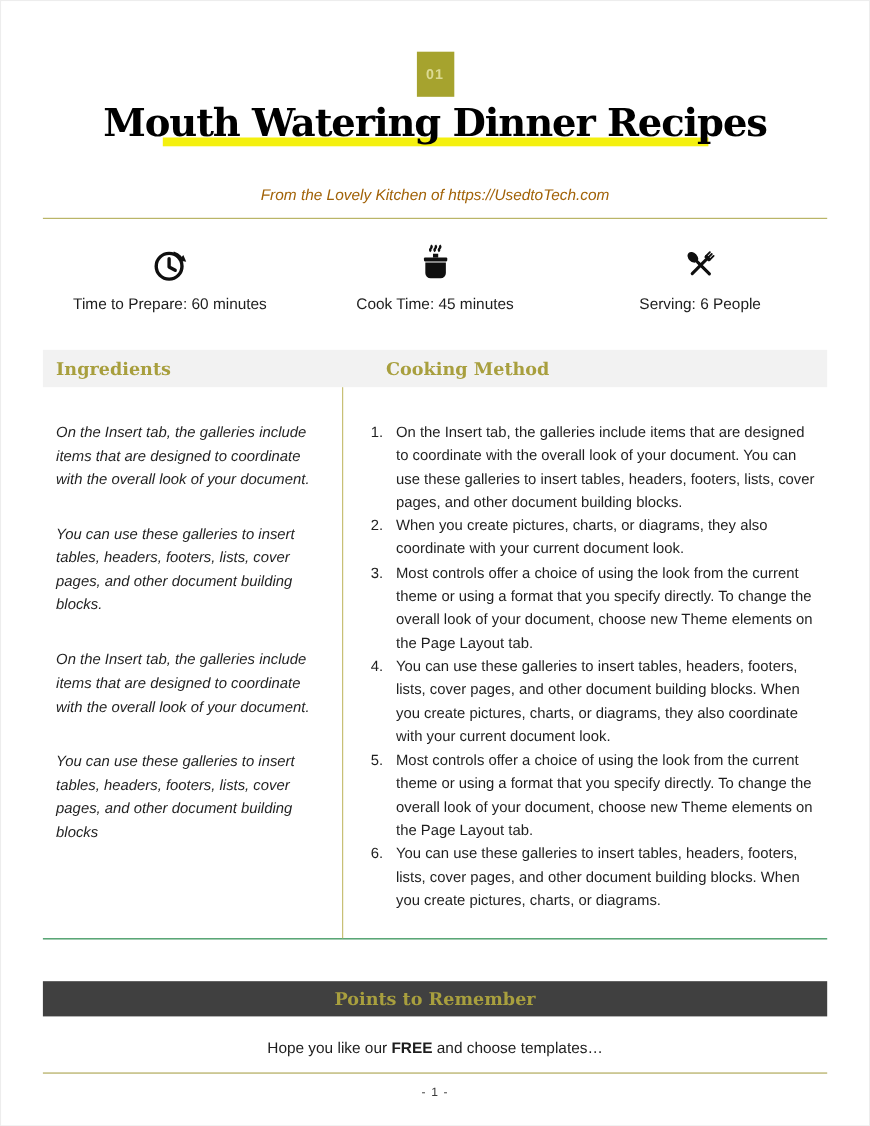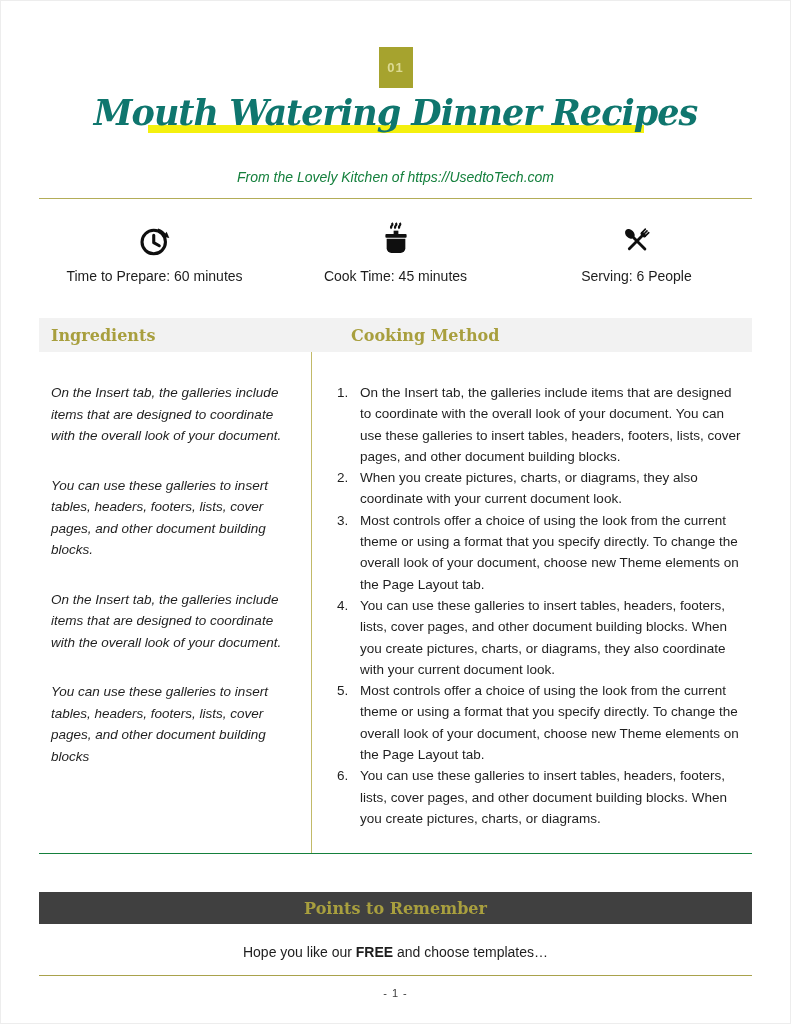--- a/index.html
+++ b/index.html
@@ -4,24 +4,24 @@
 <style>
   html,body{margin:0;padding:0;background:#ffffff;}
   body{width:791px;height:1024px;overflow:hidden;font-family:"Liberation Sans",sans-serif;color:#202124;}
   .page{position:relative;width:791px;height:1024px;box-sizing:border-box;background:#ffffff;
         border:1px solid #ededed;padding:0 38px;}
   
   .badge{width:34px;height:41px;margin:46px auto 0;background:#a6a32e;color:#dcda93;
          font-size:13px;font-weight:bold;display:flex;align-items:center;justify-content:center;
          letter-spacing:1px;}
   .title{position:relative;z-index:2;margin:4px 0 0;text-align:center;
-         font-family:"DejaVu Serif",serif;font-style:italic;font-weight:bold;
-         font-size:35px;line-height:42px;color:#0f766e;letter-spacing:-1px;}
+         font-family:"DejaVu Serif",serif;font-weight:bold;
+         font-size:35px;line-height:42px;color:#000000;letter-spacing:-1px;}
   .title-underline{position:relative;z-index:1;width:496px;height:8px;background:#f4f00f;margin:-9px auto 0;}
-  .subtitle{margin-top:36px;text-align:center;font-style:italic;font-size:14px;color:#15803d;}
+  .subtitle{margin-top:36px;text-align:center;font-style:italic;font-size:14px;color:#a16207;}
   .rule{height:1px;background:#b3ad58;border:0;margin:0;}
   .rule-top{margin-top:13px;}
   
   .meta-row{display:flex;margin-top:22px;gap:10px;}
   .meta-item{flex:1;display:flex;flex-direction:column;align-items:center;}
   .meta-icon{height:38px;display:flex;align-items:flex-end;justify-content:center;}
   .meta-label{margin-top:9px;font-size:14px;color:#1d1d1d;}
   
   .cols-header{margin-top:34px;height:34px;background:#f2f2f2;display:flex;align-items:center;gap:14px;}
   .col-h{font-family:"DejaVu Serif",serif;font-weight:bold;font-size:16px;color:#a89f3e;}

